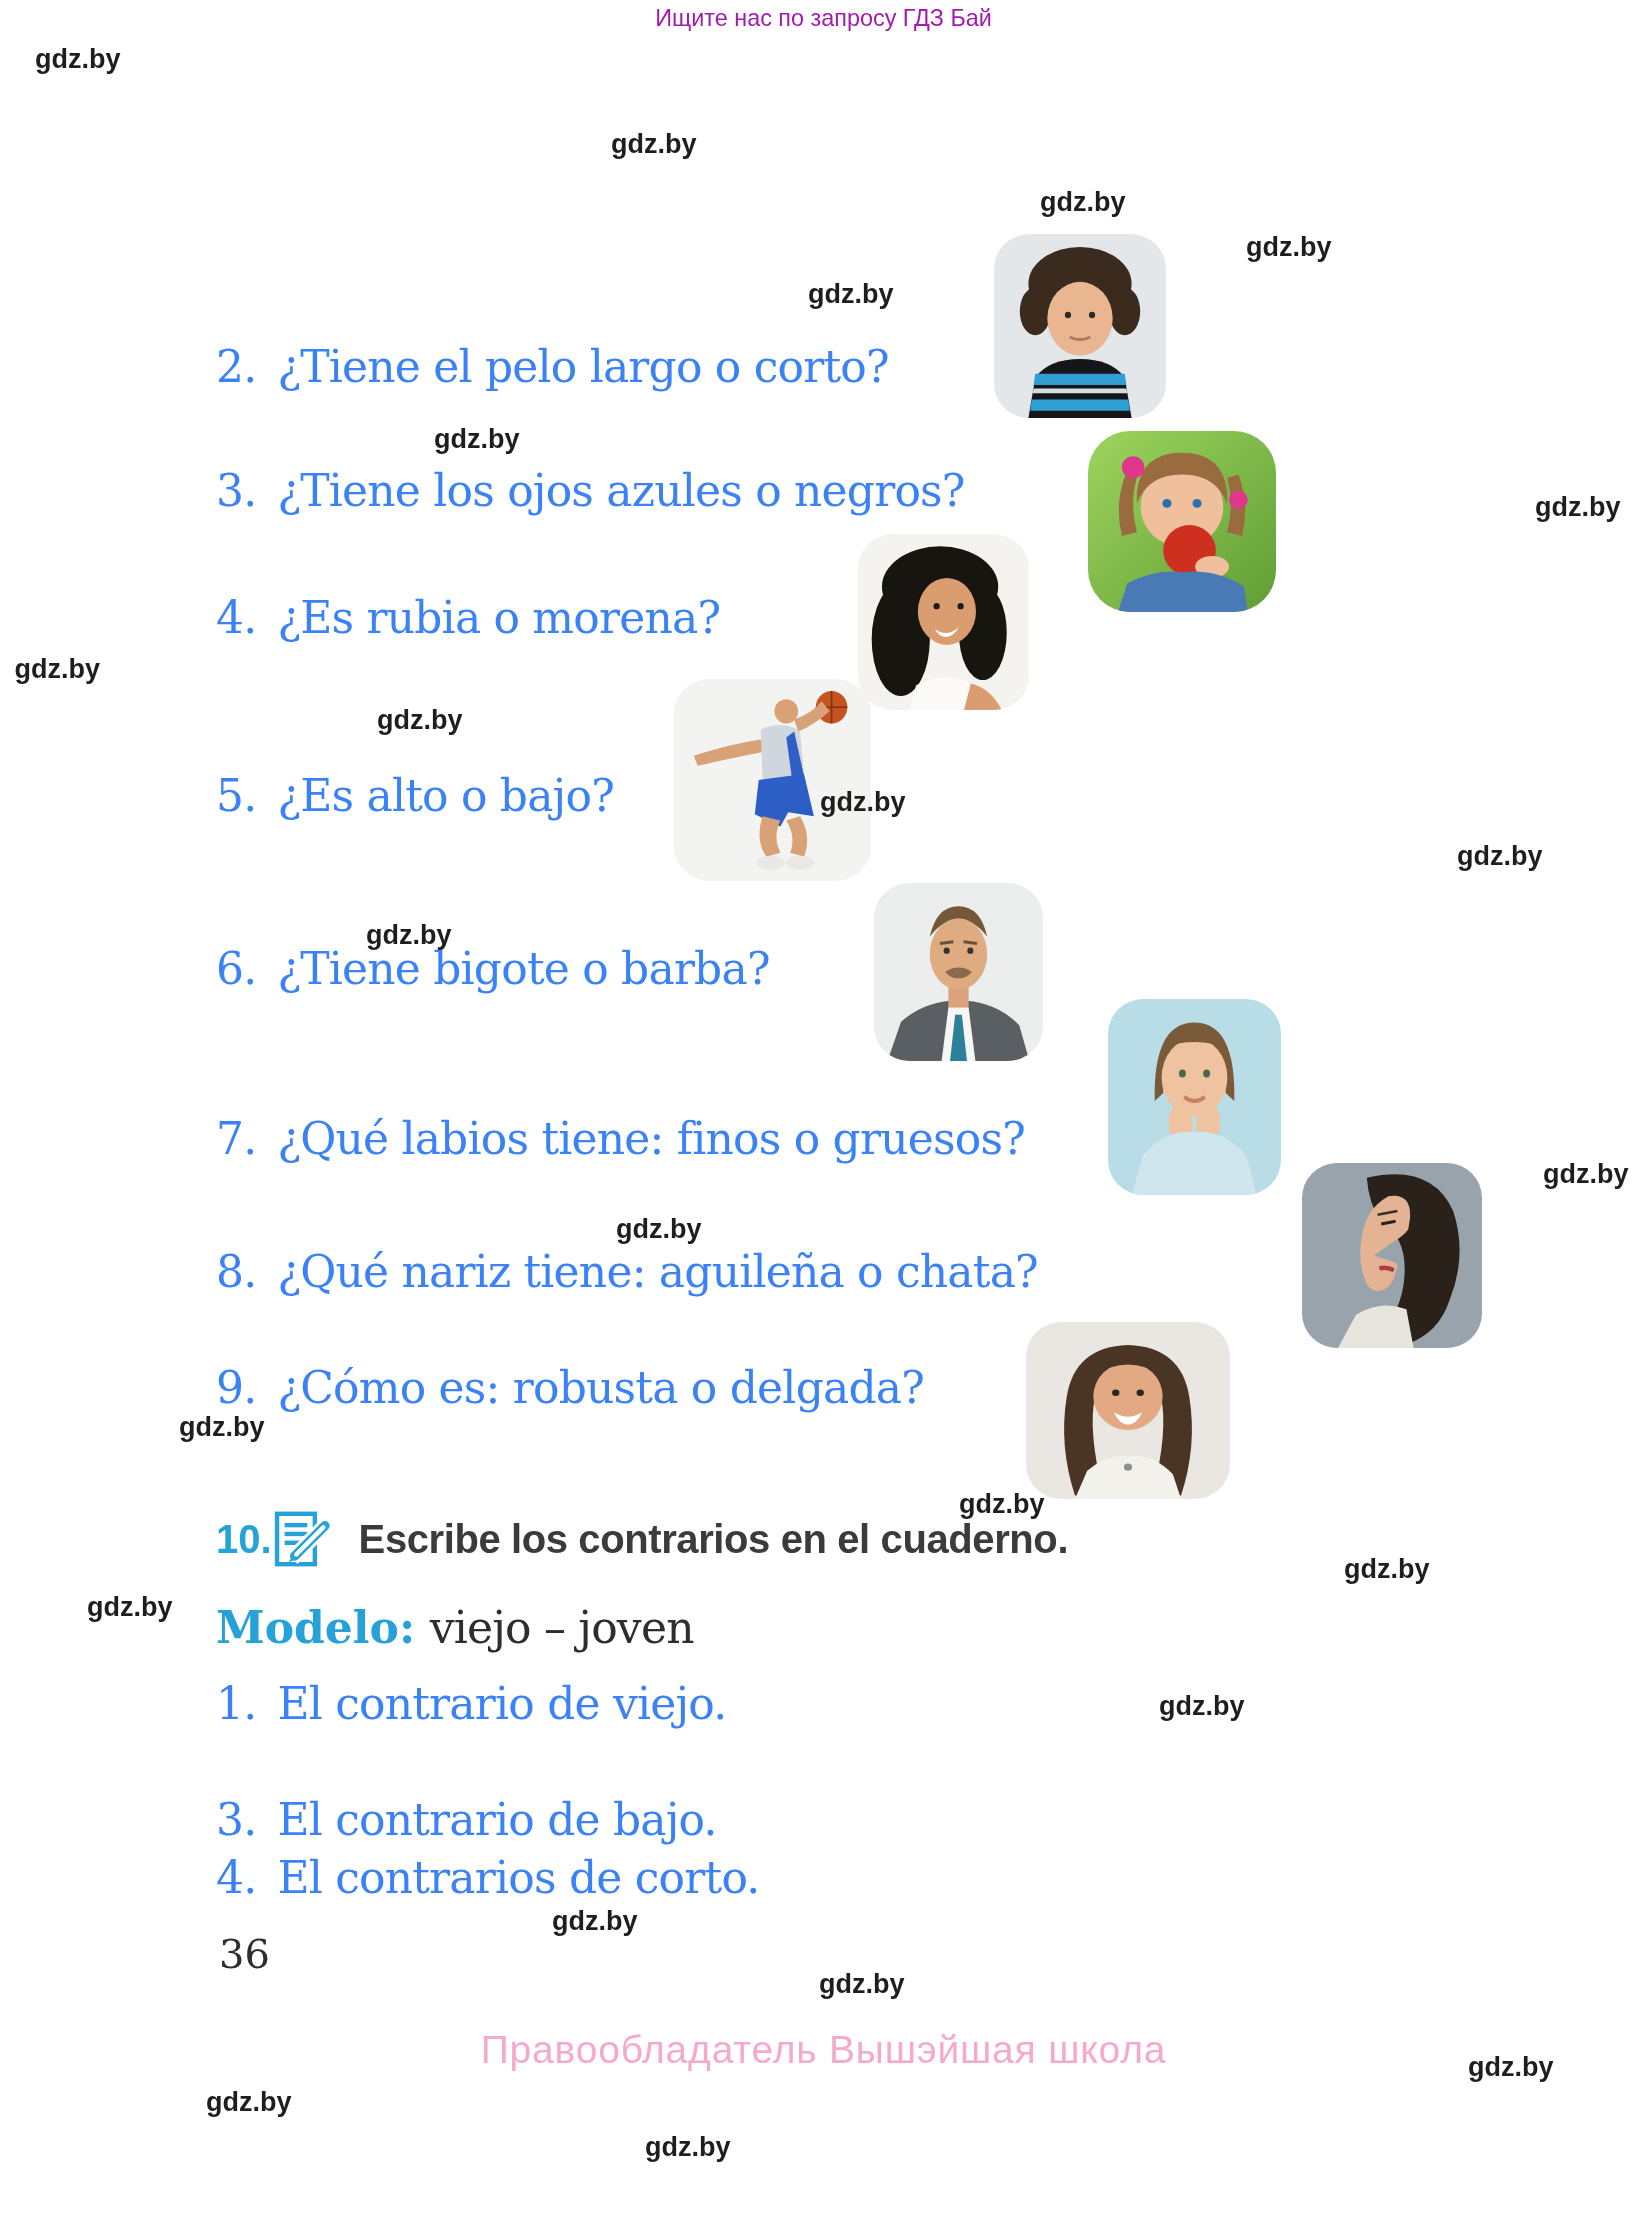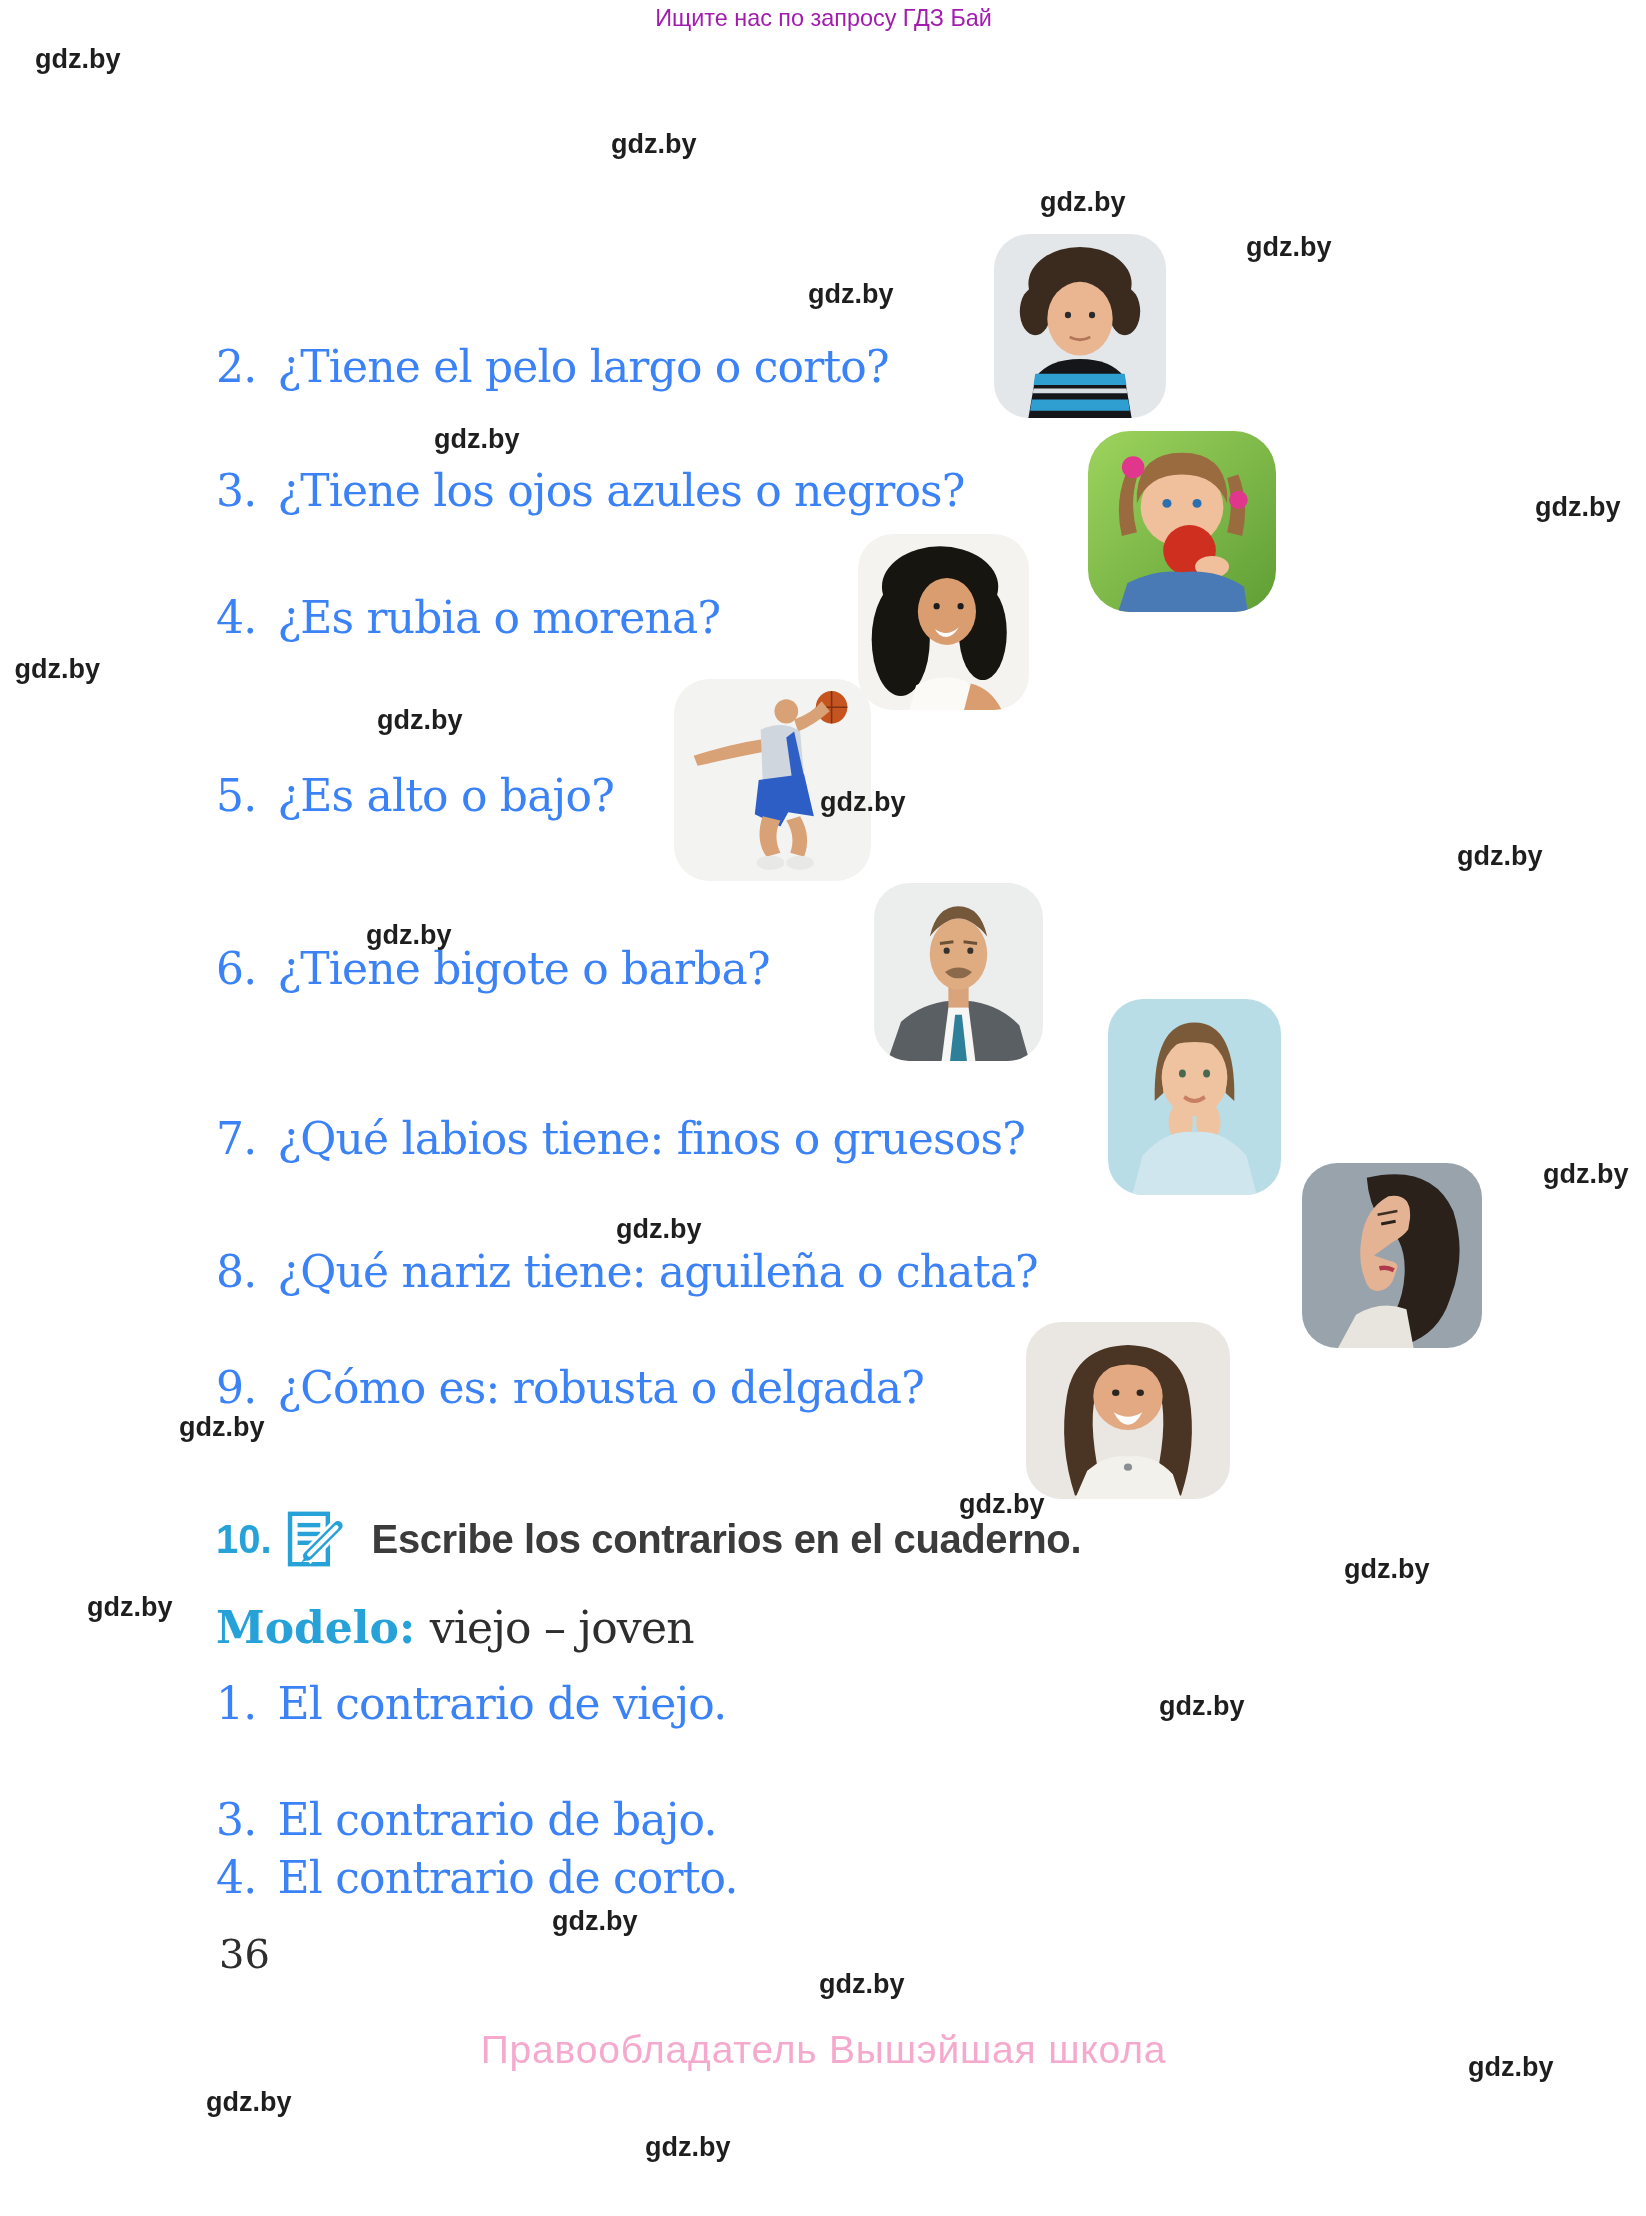--- a/index.html
+++ b/index.html
@@ -14,21 +14,21 @@
 
   .q{position:absolute;left:216px;font-family:"DejaVu Serif",serif;font-size:44px;
      color:#3b82f6;white-space:nowrap;line-height:1.1;z-index:3;letter-spacing:-0.8px;}
   .q .num{margin-right:21px;}
 
   .photo{position:absolute;z-index:2;border-radius:35px;overflow:hidden;}
   .photo svg{display:block;width:100%;height:100%;}
   .r52{border-radius:42px;}
 
   .ex10{position:absolute;left:216px;top:1510px;display:flex;align-items:center;z-index:3;}
-  .ex10 .num{font-weight:bold;font-size:40px;color:#27a2d8;margin-right:13px;}
+  .ex10 .num{font-weight:bold;font-size:40px;color:#27a2d8;}
   .ex10 .icon-wrap{width:63px;height:58px;margin-right:24px;}
   .ex10 .icon-wrap svg{width:100%;height:100%;display:block;}
   .ex10 .title{font-weight:bold;font-size:40px;color:#3b3b3b;letter-spacing:-0.4px;white-space:nowrap;}
 
   .modelo{position:absolute;left:216px;top:1602px;font-family:"DejaVu Serif",serif;
           font-size:44px;white-space:nowrap;z-index:3;}
   .modelo .label{color:#27a2d8;font-weight:bold;}
   .modelo .ex{color:#2e2e2e;margin-left:14.5px;letter-spacing:-0.8px;}
 
   .pagenum{position:absolute;left:219px;top:1931px;font-family:"DejaVu Serif",serif;
@@ -248,20 +248,20 @@
     <span class="label">Modelo:</span><span class="ex">viejo – joven</span>
   </div>
 
   <div class="q" style="top:1680px">
     <span class="num">1.</span><span>El contrario de viejo.</span>
   </div>
   <div class="q" style="top:1796px">
     <span class="num">3.</span><span>El contrario de bajo.</span>
   </div>
   <div class="q" style="top:1854px">
-    <span class="num">4.</span><span>El contrario de corto.</span>
+    <span class="num">4.</span><span>El contrarios de corto.</span>
   </div>
 
   <div class="pagenum">36</div>
   <div class="copyright">Правообладатель Вышэйшая школа</div>
 
 </div>
 
 
 </body></html>

